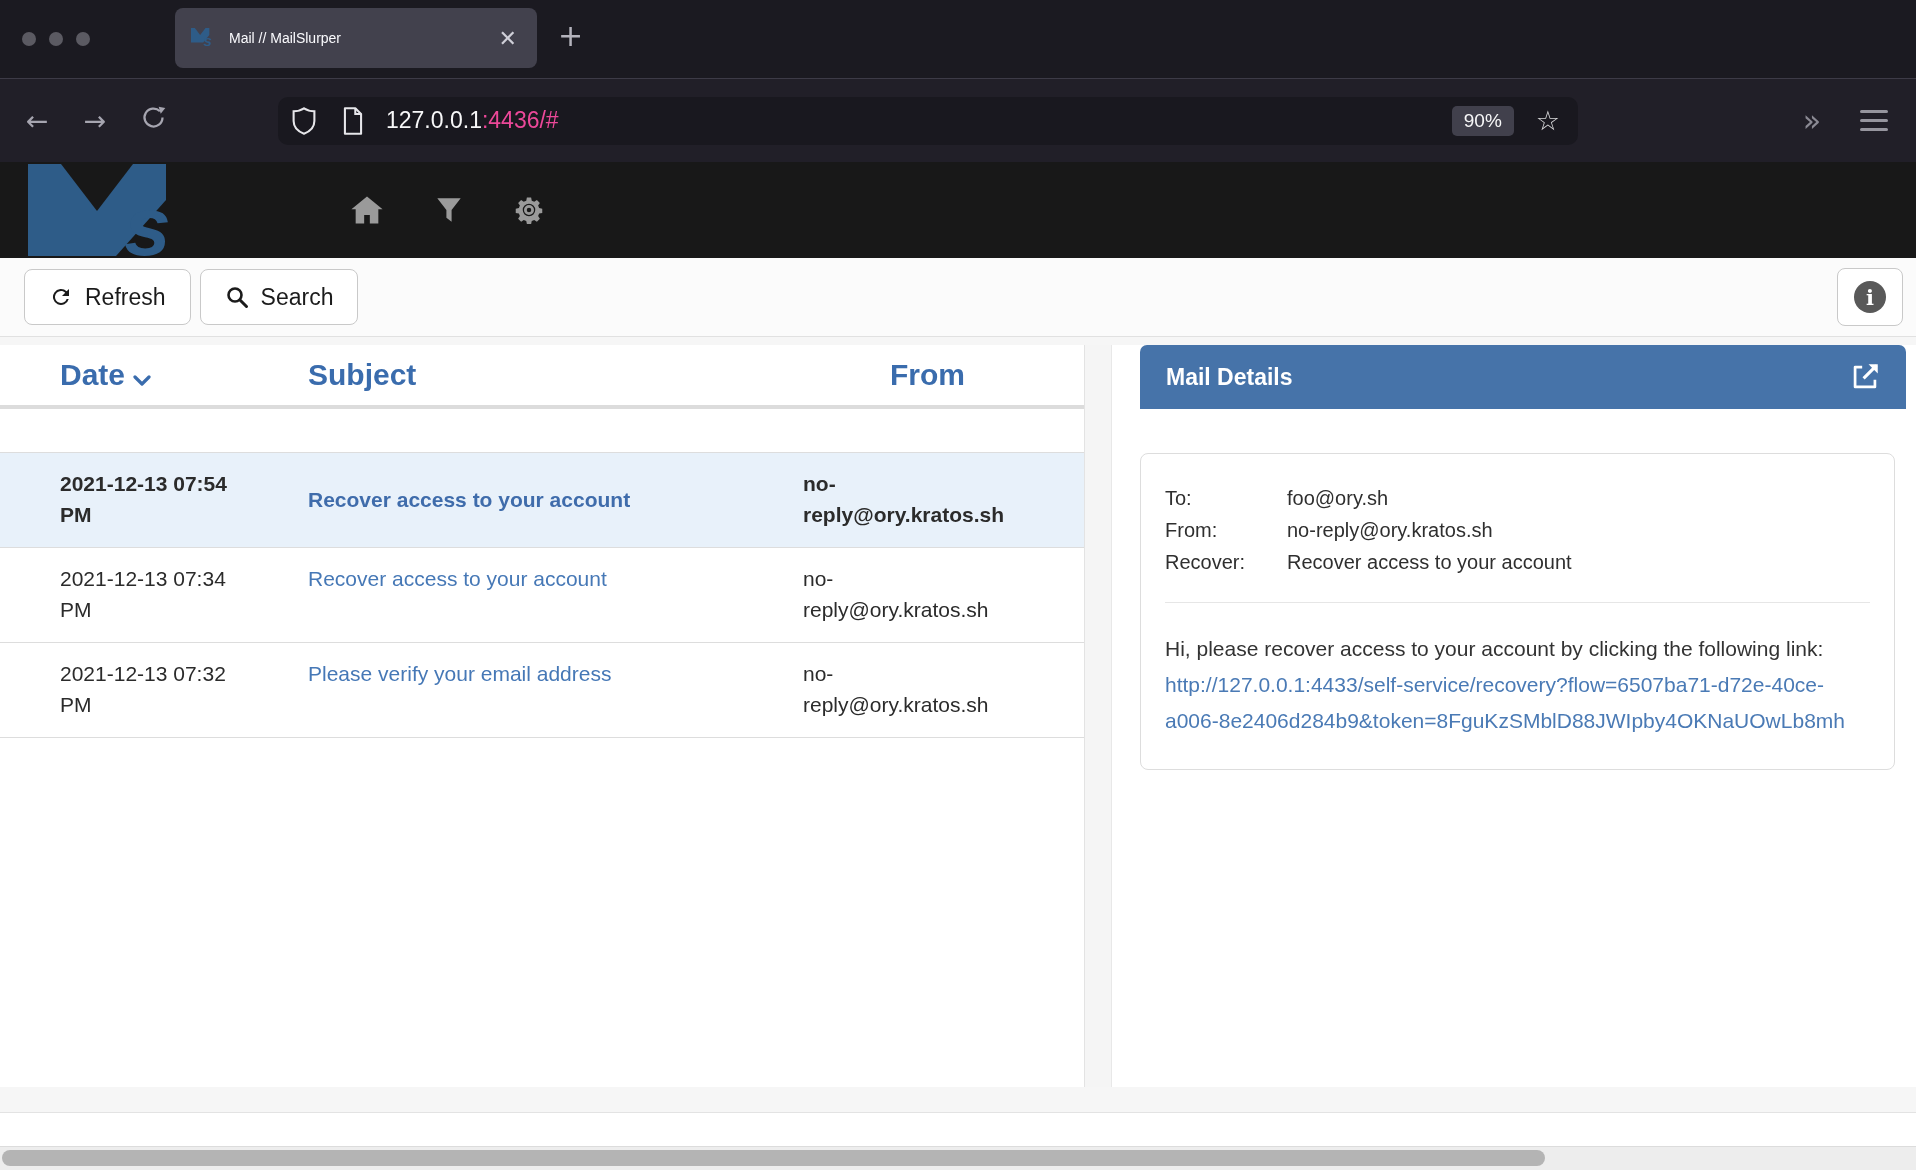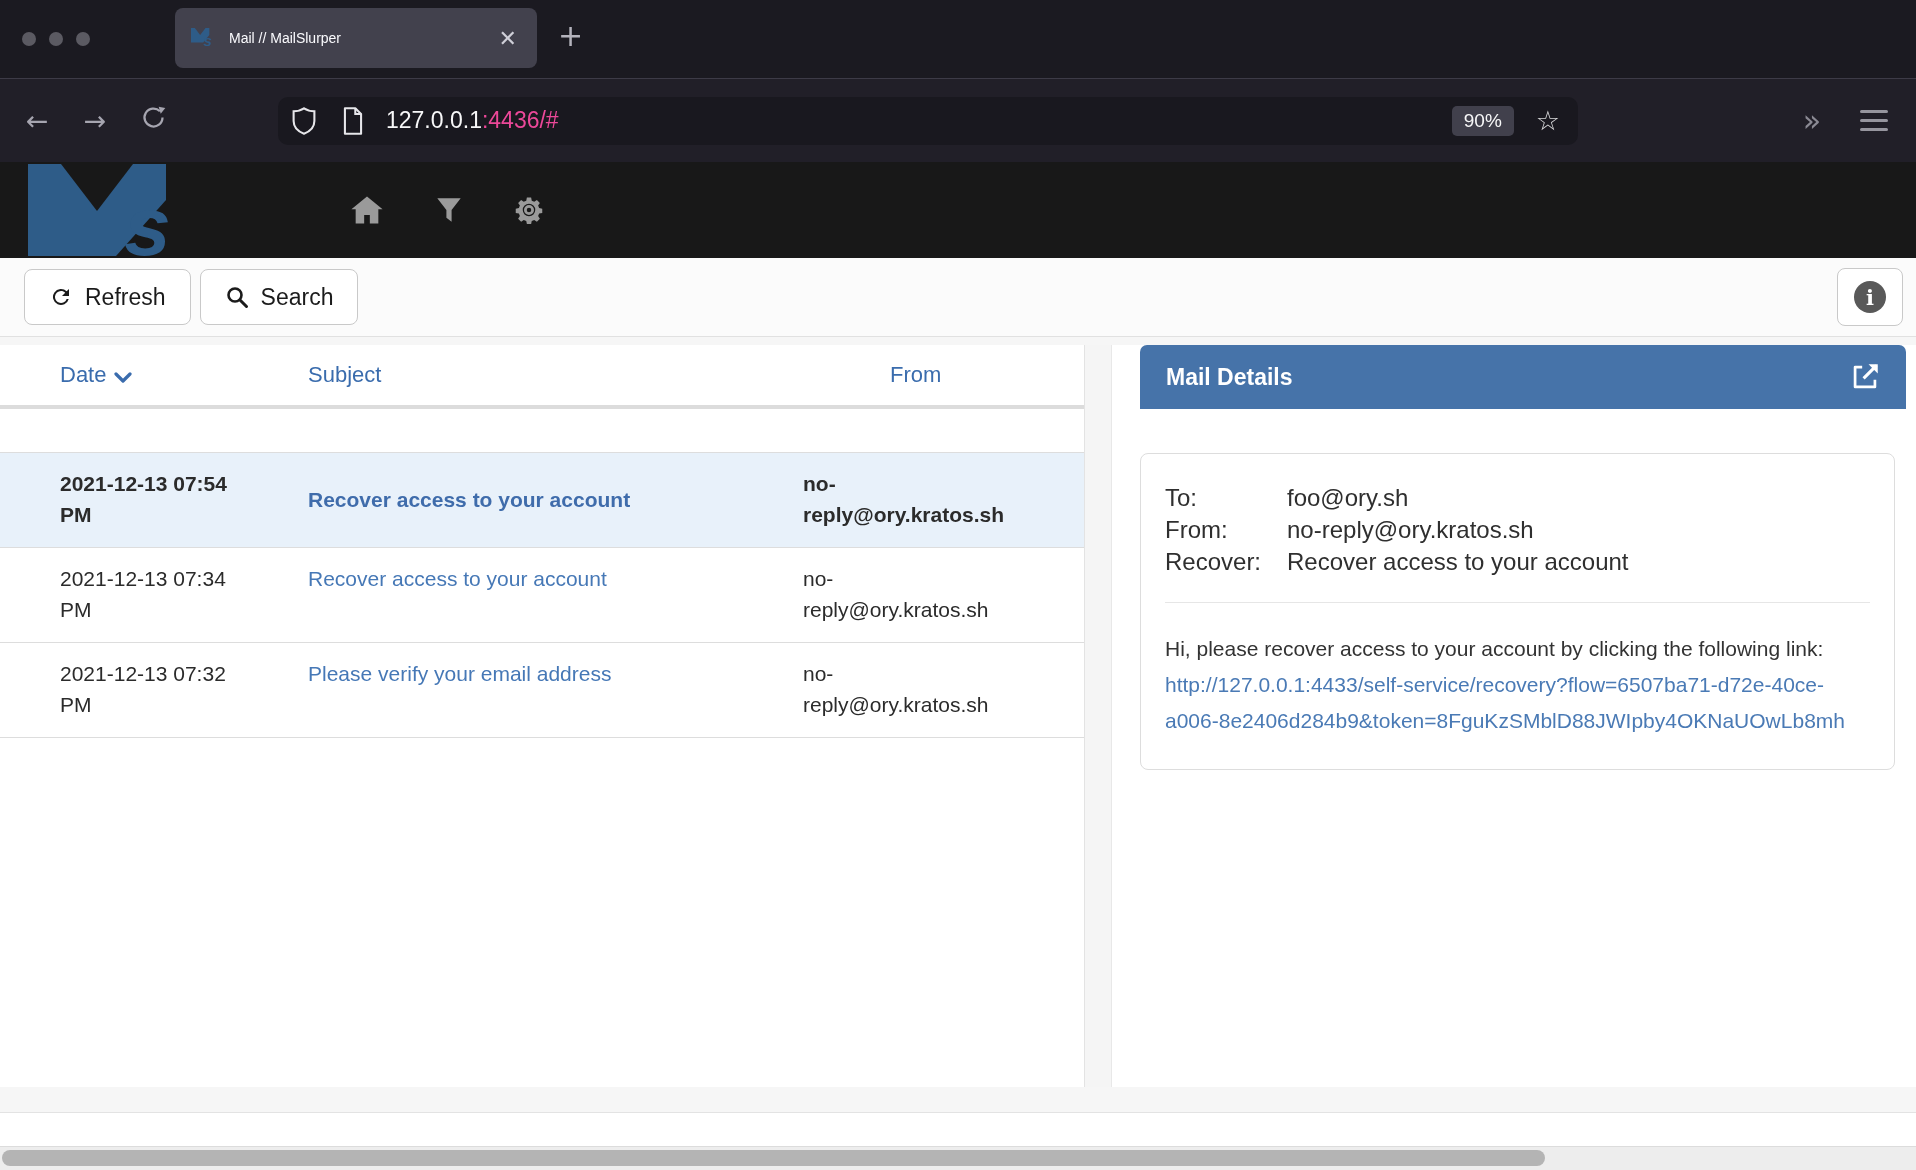--- a/index.html
+++ b/index.html
@@ -51,42 +51,42 @@
 
   .pagegap { height:8px; background:#f6f6f6; }
 
   
   .content { height:742px; display:flex; background:#f5f5f5; }
   .list-panel { width:1085px; background:#fff; border-right:1px solid #e3e3e3; }
   .gutter { width:27px; background:#f5f5f5; border-right:1px solid #e8e8e8; }
   .details-panel { flex:1; background:#fff; padding-left:28px; }
 
   .list-header { display:flex; height:64px; border-bottom:4px solid #dcdcdc; align-items:center;
-                 color:#3a6cad; font-weight:normal; font-size:22px; }
+                 color:#3a6cad; font-weight:bold; font-size:30px; }
   .col-date { width:300px; padding-left:60px; }
   .col-subject { width:495px; padding-left:8px; }
   .col-from { flex:1; padding-left:8px; }
   .list-header .col-from { padding-left:95px; }
   .sort-chevron { margin-left:8px; position:relative; top:2px; }
 
   .rows { margin-top:43px; }
   .mailrow { display:flex; border-top:1px solid #ddd; padding:15px 0 17px 0; font-size:21px; color:#2b2b2b; line-height:31px; }
   .mailrow:last-child { border-bottom:1px solid #ddd; }
   .mailrow.selected { background:#e8f1fa; font-weight:bold;align-items:center; }
   .mailrow .cell-date span { display:inline-block; max-width:195px; }
   .mailrow .cell-from span { display:inline-block; max-width:205px; overflow-wrap:break-word; }
   .subject-link { color:#4678b6; text-decoration:none; }
   .mailrow.selected .subject-link { color:#3f6cab; }
 
   .details-header { height:64px; background:#4673a9; border-radius:7px 7px 0 0; display:flex; align-items:center;
                     margin-right:10px; }
   .details-title { color:#fff; font-weight:bold; font-size:23px; padding-left:26px; flex:1; }
   .details-header svg { margin-right:24px; }
   .details-card { margin-top:44px; width:755px; border:1px solid #ddd; border-radius:8px; padding:28px 24px 30px 24px; }
-  .meta-row { display:flex; font-size:24px; line-height:32px; color:#2f2f2f; }
+  .meta-row { display:flex; font-size:20px; line-height:32px; color:#2f2f2f; }
   .meta-label { width:122px; flex:0 0 auto; }
   .card-divider { border:none; border-top:1px solid #e6e6e6; margin:24px 0 28px 0; }
   .mail-body { font-size:21px; line-height:36px; color:#333; max-width:700px; }
   .body-link { color:#4a7ab5; text-decoration:none; overflow-wrap:anywhere; }
 
   
   .understrip { height:26px; background:#f6f6f6; border-bottom:1px solid #e3e3e3; }
   .whitestrip { height:33px; background:#fff; }
   .hscroll { height:24px; background:#ededed; border-top:1px solid #dcdcdc; position:relative; }
   .hscroll-thumb { position:absolute; left:2px; top:3px; width:1543px; height:16px; border-radius:8px; background:#b4b4b4; }

